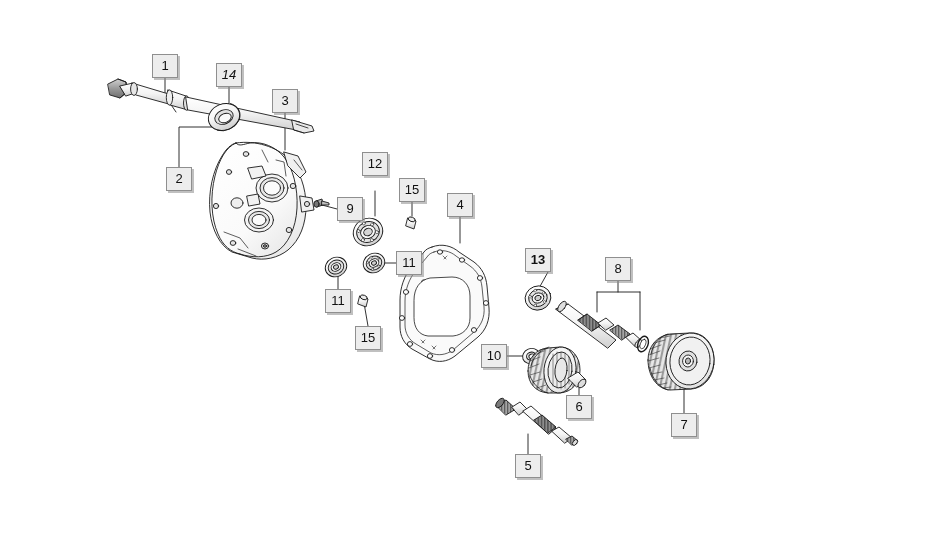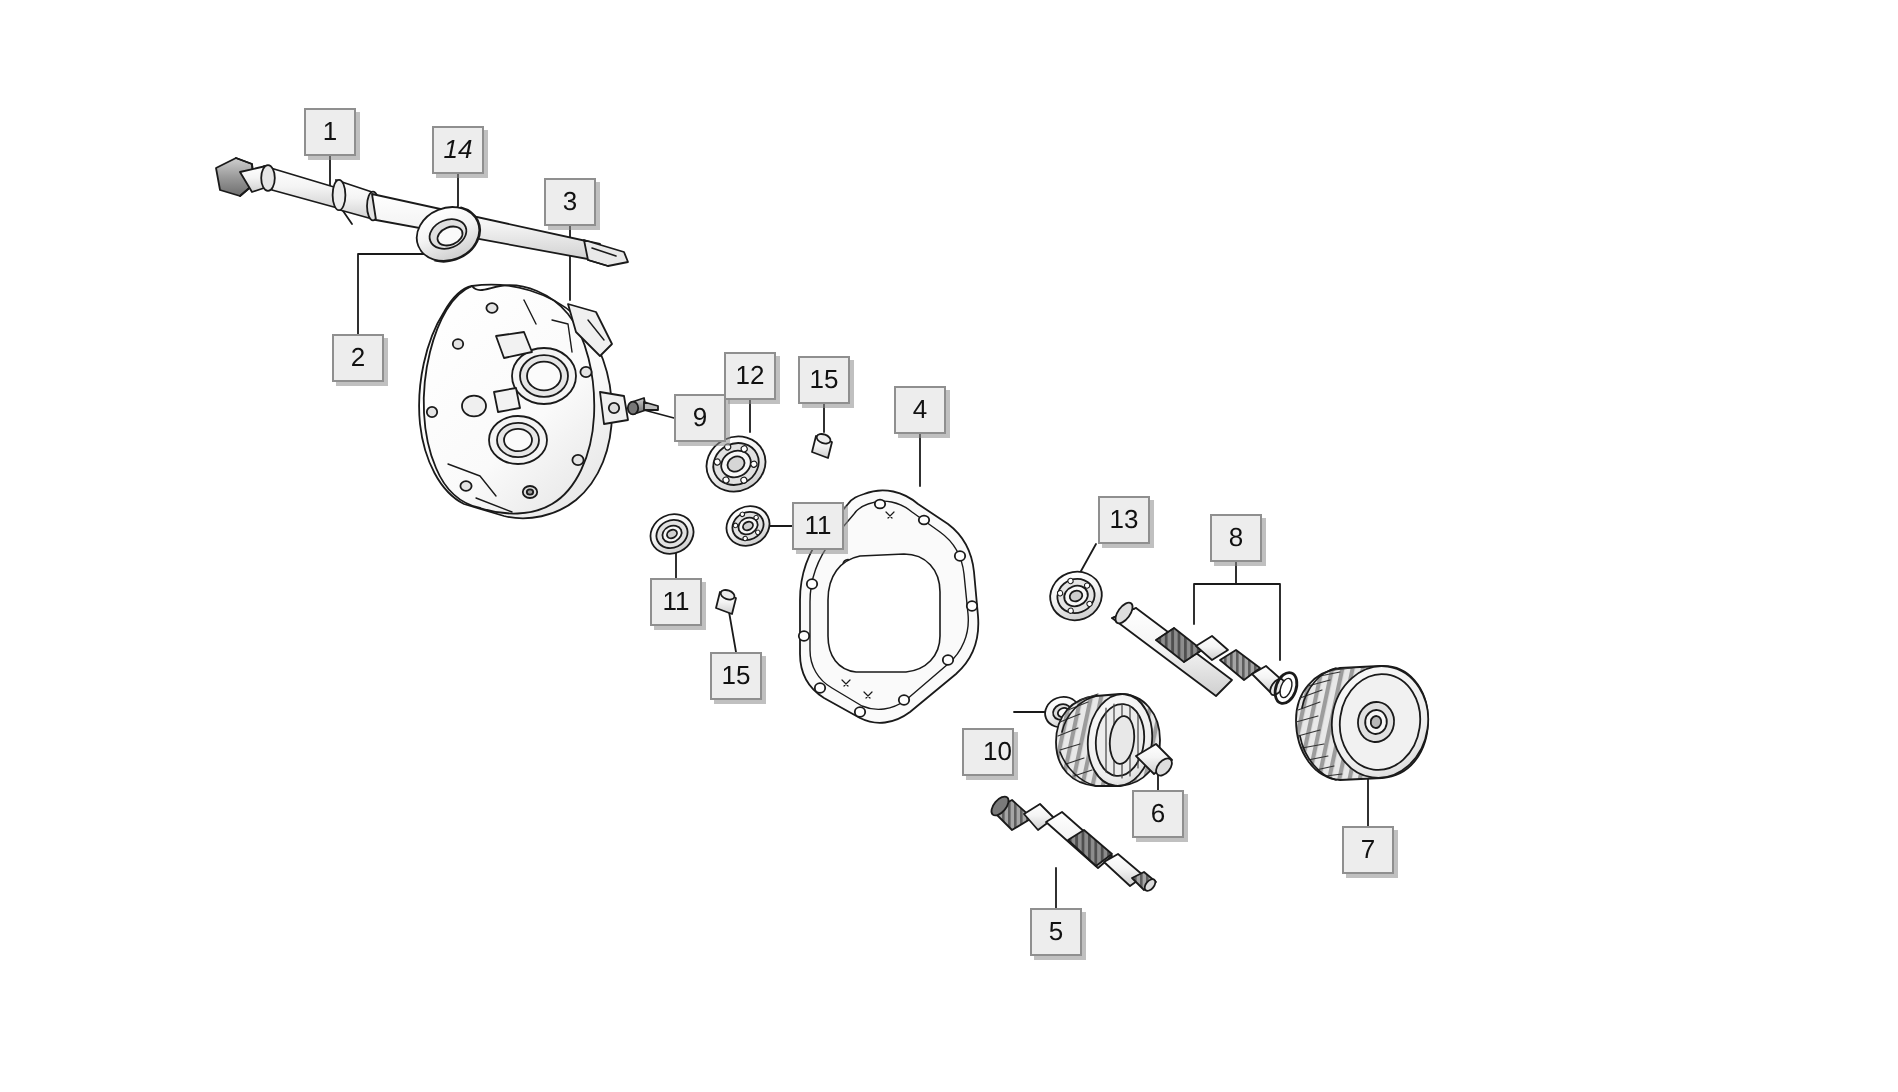--- a/index.html
+++ b/index.html
@@ -364,27 +364,27 @@
         <ellipse cx="575" cy="442.5" rx="2" ry="3.4" fill="#dcdcdc" transform="rotate(40 575 442.5)"></ellipse>
       </g>
 
     </g>
   </svg>
 
   <div class="callout" style="left:152px; top:54px;">1</div>
   <div class="callout" style="left:216px; top:63px;font-style:italic;">14</div>
   <div class="callout" style="left:272px; top:89px;">3</div>
   <div class="callout" style="left:166px; top:167px;">2</div>
-  <div class="callout" style="left:362px; top:176px;">12</div>
+  <div class="callout" style="left:362px; top:152px;">12</div>
   <div class="callout" style="left:399px; top:178px;">15</div>
   <div class="callout" style="left:337px; top:197px;">9</div>
   <div class="callout" style="left:447px; top:193px;">4</div>
-  <div class="callout" style="left:549px; top:248px;">13</div>
+  <div class="callout" style="left:525px; top:248px;font-weight:bold;">13</div>
   <div class="callout" style="left:605px; top:257px;">8</div>
   <div class="callout" style="left:396px; top:251px;">11</div>
   <div class="callout" style="left:325px; top:289px;">11</div>
   <div class="callout" style="left:355px; top:326px;">15</div>
-  <div class="callout" style="left:481px; top:364px;text-align:right;">10</div>
+  <div class="callout" style="left:481px; top:344px;">10</div>
   <div class="callout" style="left:566px; top:395px;">6</div>
   <div class="callout" style="left:671px; top:413px;">7</div>
   <div class="callout" style="left:515px; top:454px;">5</div>
 
 </div>
 
 </body></html>

